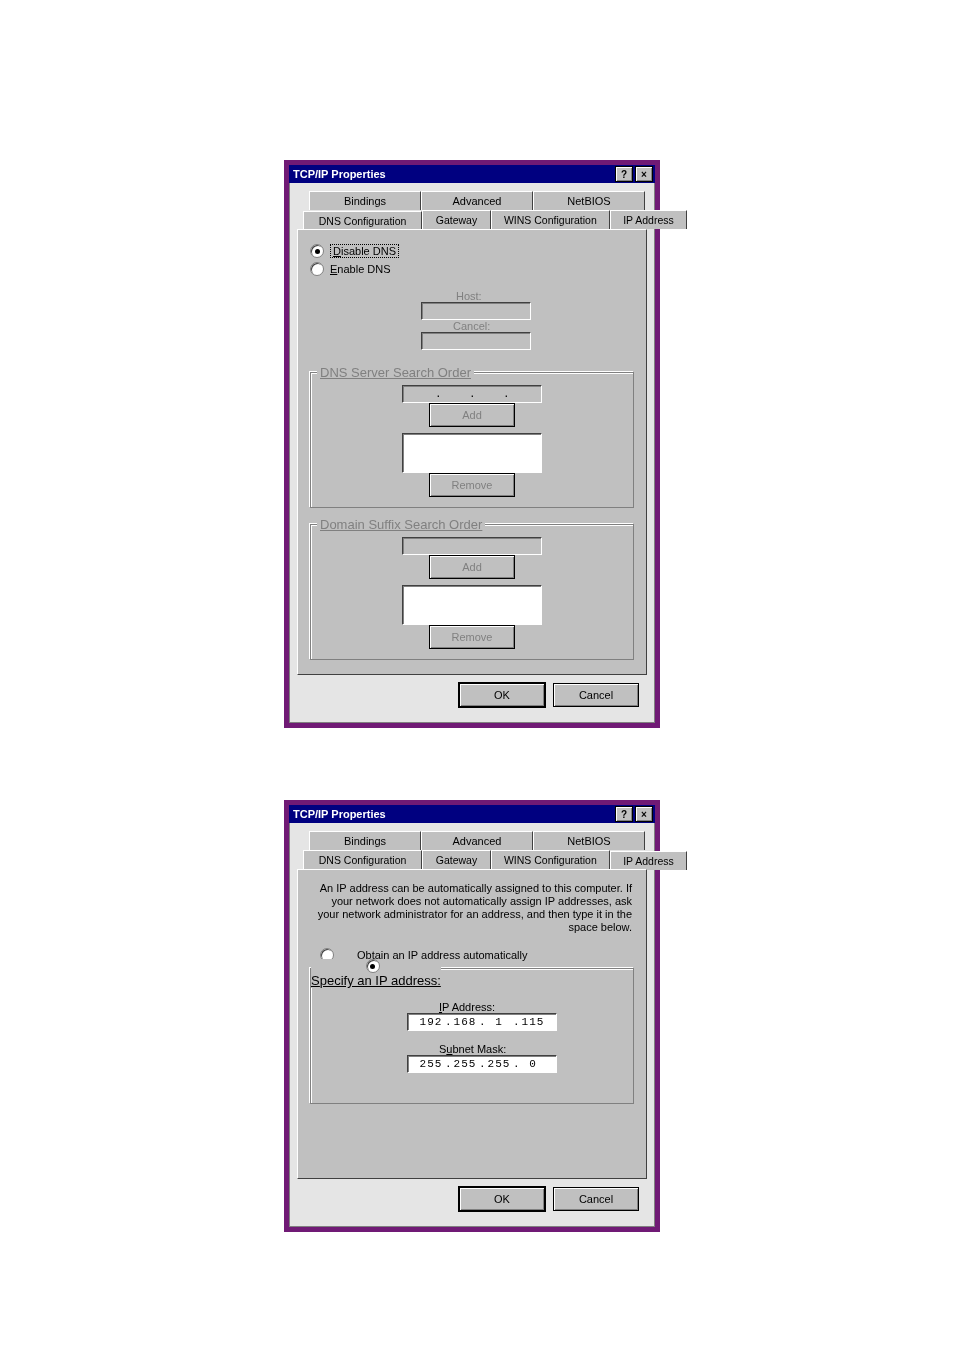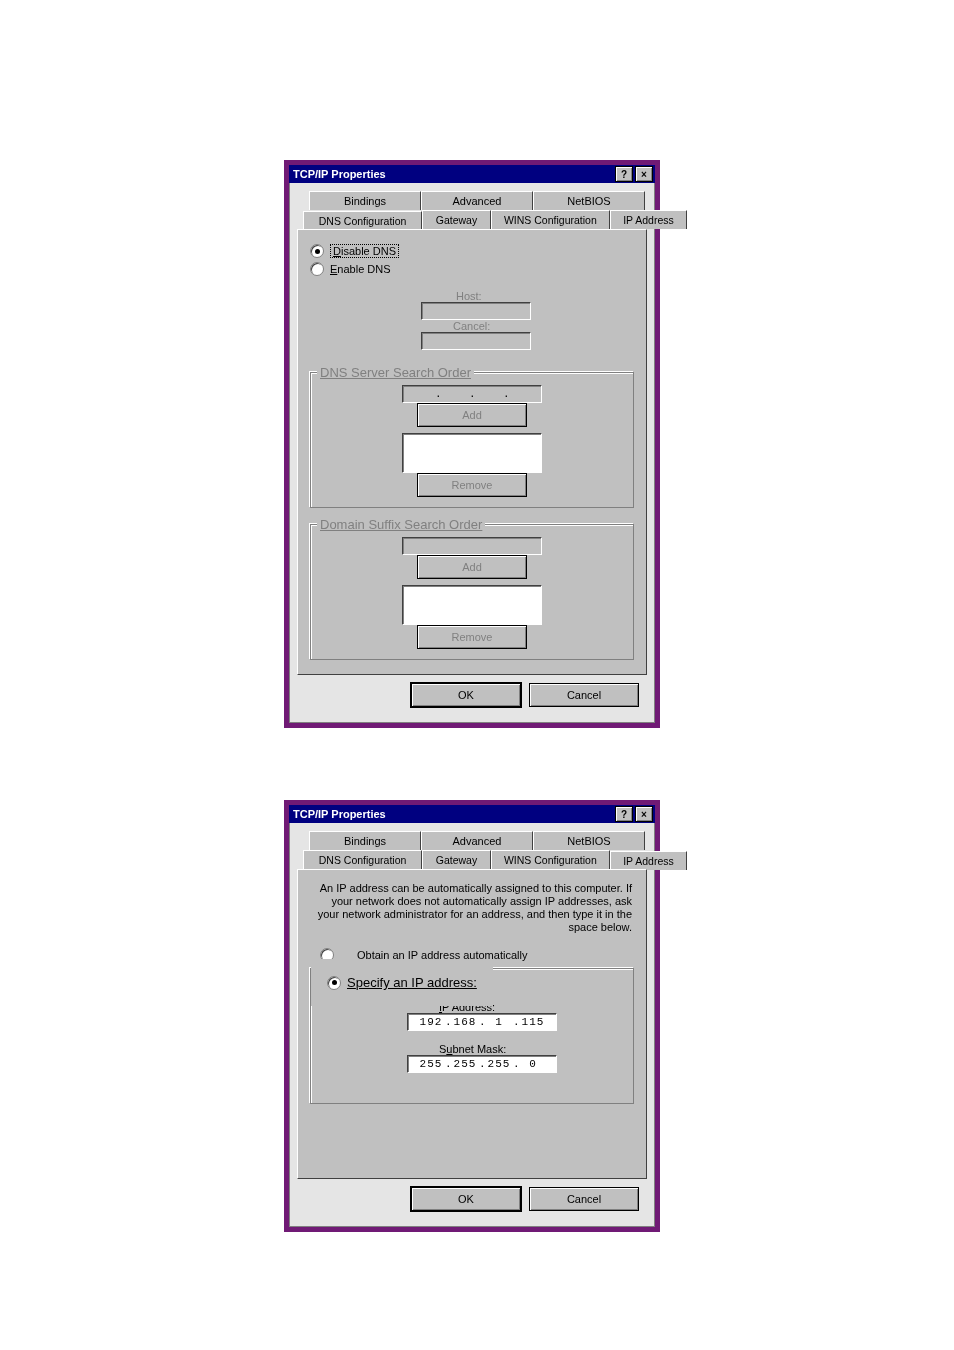--- a/index.html
+++ b/index.html
@@ -162,21 +162,21 @@
 
   
   .btn {
     min-width: 68px;
     height: 22px;
     background: #c0c0c0;
     border: 1px solid #000;
     box-shadow: inset 1px 1px 0 #fff, inset -1px -1px 0 #808080;
     text-align: center;
     display: inline-flex; align-items: center; justify-content: center;
-    padding: 0 20px;
+    padding: 0 8px;
     cursor: default;
   }
   .btn.disabled { color: #808080; }
   .btn.default {
     box-shadow: 0 0 0 1px #000, inset 1px 1px 0 #fff, inset -1px -1px 0 #808080;
   }
 
   .row { display: flex; align-items: center; flex-direction: column; }
 
   
@@ -302,21 +302,21 @@
 
       <div style="margin:2px 2px 14px 2px; line-height:13px;text-align:right;">An IP address can be automatically assigned to this computer. If your network does not automatically assign IP addresses, ask your network administrator for an address, and then type it in the space below.</div>
 
       <div class="radio" style="margin-left:10px;gap:17px;">
         <span class="dot"></span>
         <span class="label"><span class="ul">O</span>btain an IP address automatically</span>
       </div>
 
       <div class="groupbox active" style="margin-top:6px; padding-bottom:30px;">
         <span class="caption" style="left:0; top:-10px; padding:0;">
-          <span class="radio" style="margin:16px;">
+          <span class="radio" style="margin:0;flex-direction:column;">
             <span class="dot">
                 <span class="inner"></span>
               </span>
             <span class="label"><span class="ul">S</span>pecify an IP address:</span>
           </span>
         </span>
 
         <div class="row" style="margin:20px 0 0 20px;">
           <span style="width:86px;"><span class="ul">I</span>P Address:</span>
           <div class="sunken ip-input" style="width:150px;">

